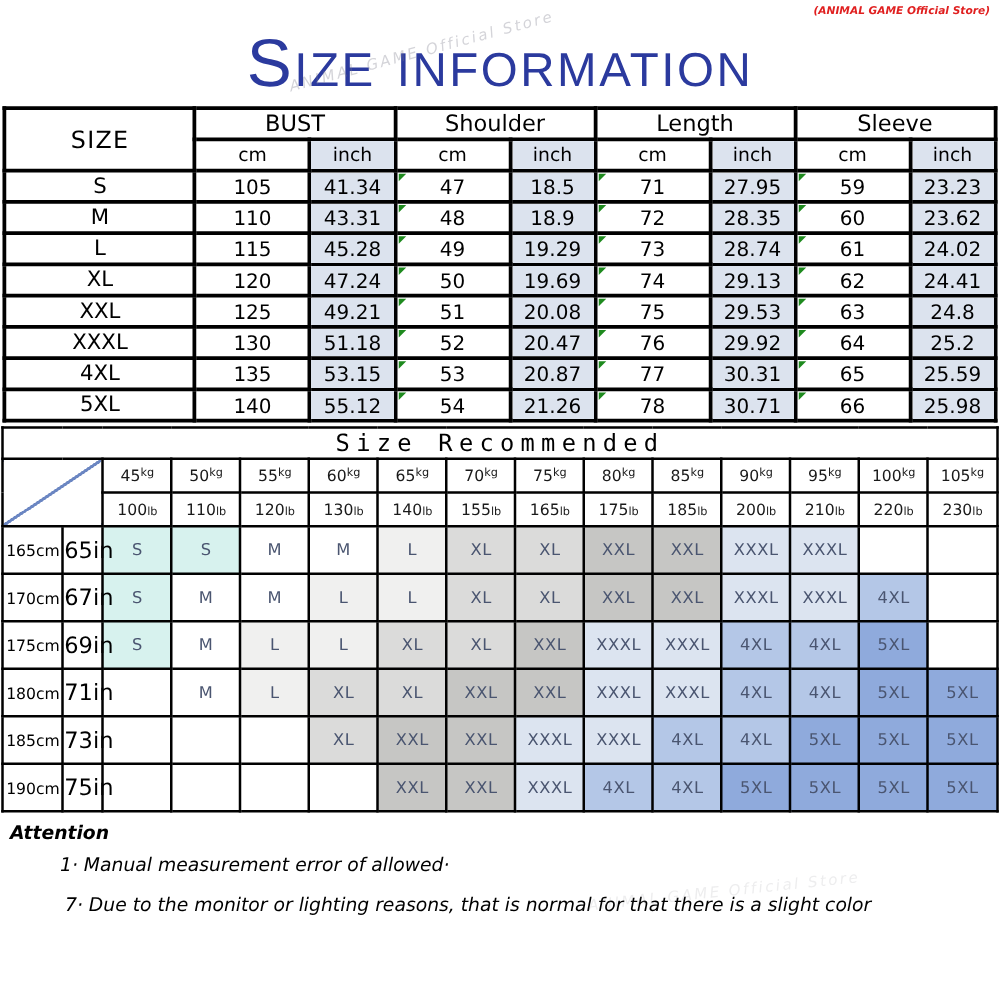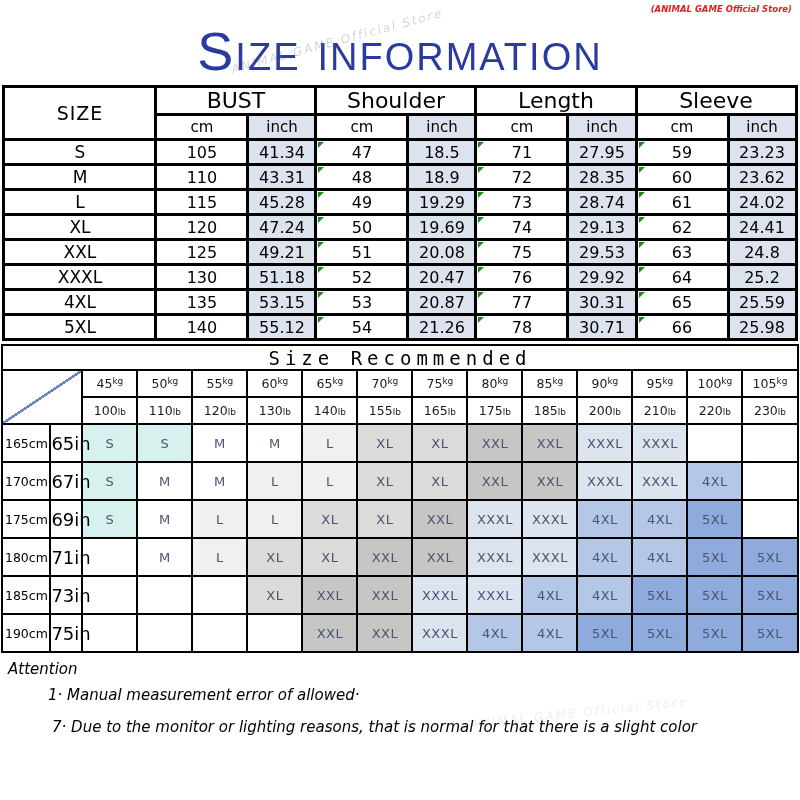--- a/index.html
+++ b/index.html
@@ -37,21 +37,21 @@
     font-size:54px;color:var(--title-blue);letter-spacing:2px;
   }
   
   table{border-collapse:collapse;table-layout:fixed;}
   .size-table{width:792px;margin:7px auto 0 auto;}
   .size-table td,.size-table th{
     border:3px solid #000;text-align:center;vertical-align:middle;
     height:25px;padding:0;position:relative;font-weight:400;
   }
   .size-table .corner{font-size:19px;letter-spacing:1px;}
-  .size-table .group{font-size:22px;}
+  .size-table .group{font-size:18px;}
   .size-table .uhead{font-size:15px;}
   .size-table .slabel{font-size:17px;}
   .size-table .val{font-size:16px;}
   .size-table .inch{background:var(--inch-bg);}
   .gm::before{
     content:"";position:absolute;top:1px;left:1px;width:0;height:0;
     border-top:6px solid var(--marker-green);border-right:6px solid transparent;
   }
   
   .rec-table{width:796px;margin:3px auto 0 auto;}
@@ -68,21 +68,21 @@
   .diag{
     background:linear-gradient(to bottom right,
       #fff 48.8%,var(--diag-blue) 48.8%,var(--diag-blue) 51.6%,#fff 51.6%);
   }
   .rec-table .mrow td{height:38px;}
   .rec-table .hcm{font-size:12.5px;}
   .rec-table .hin{font-size:18px;}
   .rec-table .mcell{font-size:13px;color:var(--matrix-text);letter-spacing:0.5px;}
   
   .attention{margin:7px 0 0 8px;font-style:italic;font-size:15px;line-height:1.2;}
-  .attention .a-title{font-size:15px;}
+  .attention .a-title{font-size:15px;font-weight:bold;}
   .attention .l1{margin:8px 0 0 40px;}
   .attention .l2{margin:14px 0 0 44px;}
   .attention .l3{margin:12px 0 0 86px;}
 </style>
 </head>
 <body>
 
 <div class="page">
 
   <div class="wm wm-top">ANIMAL GAME Official Store</div>

